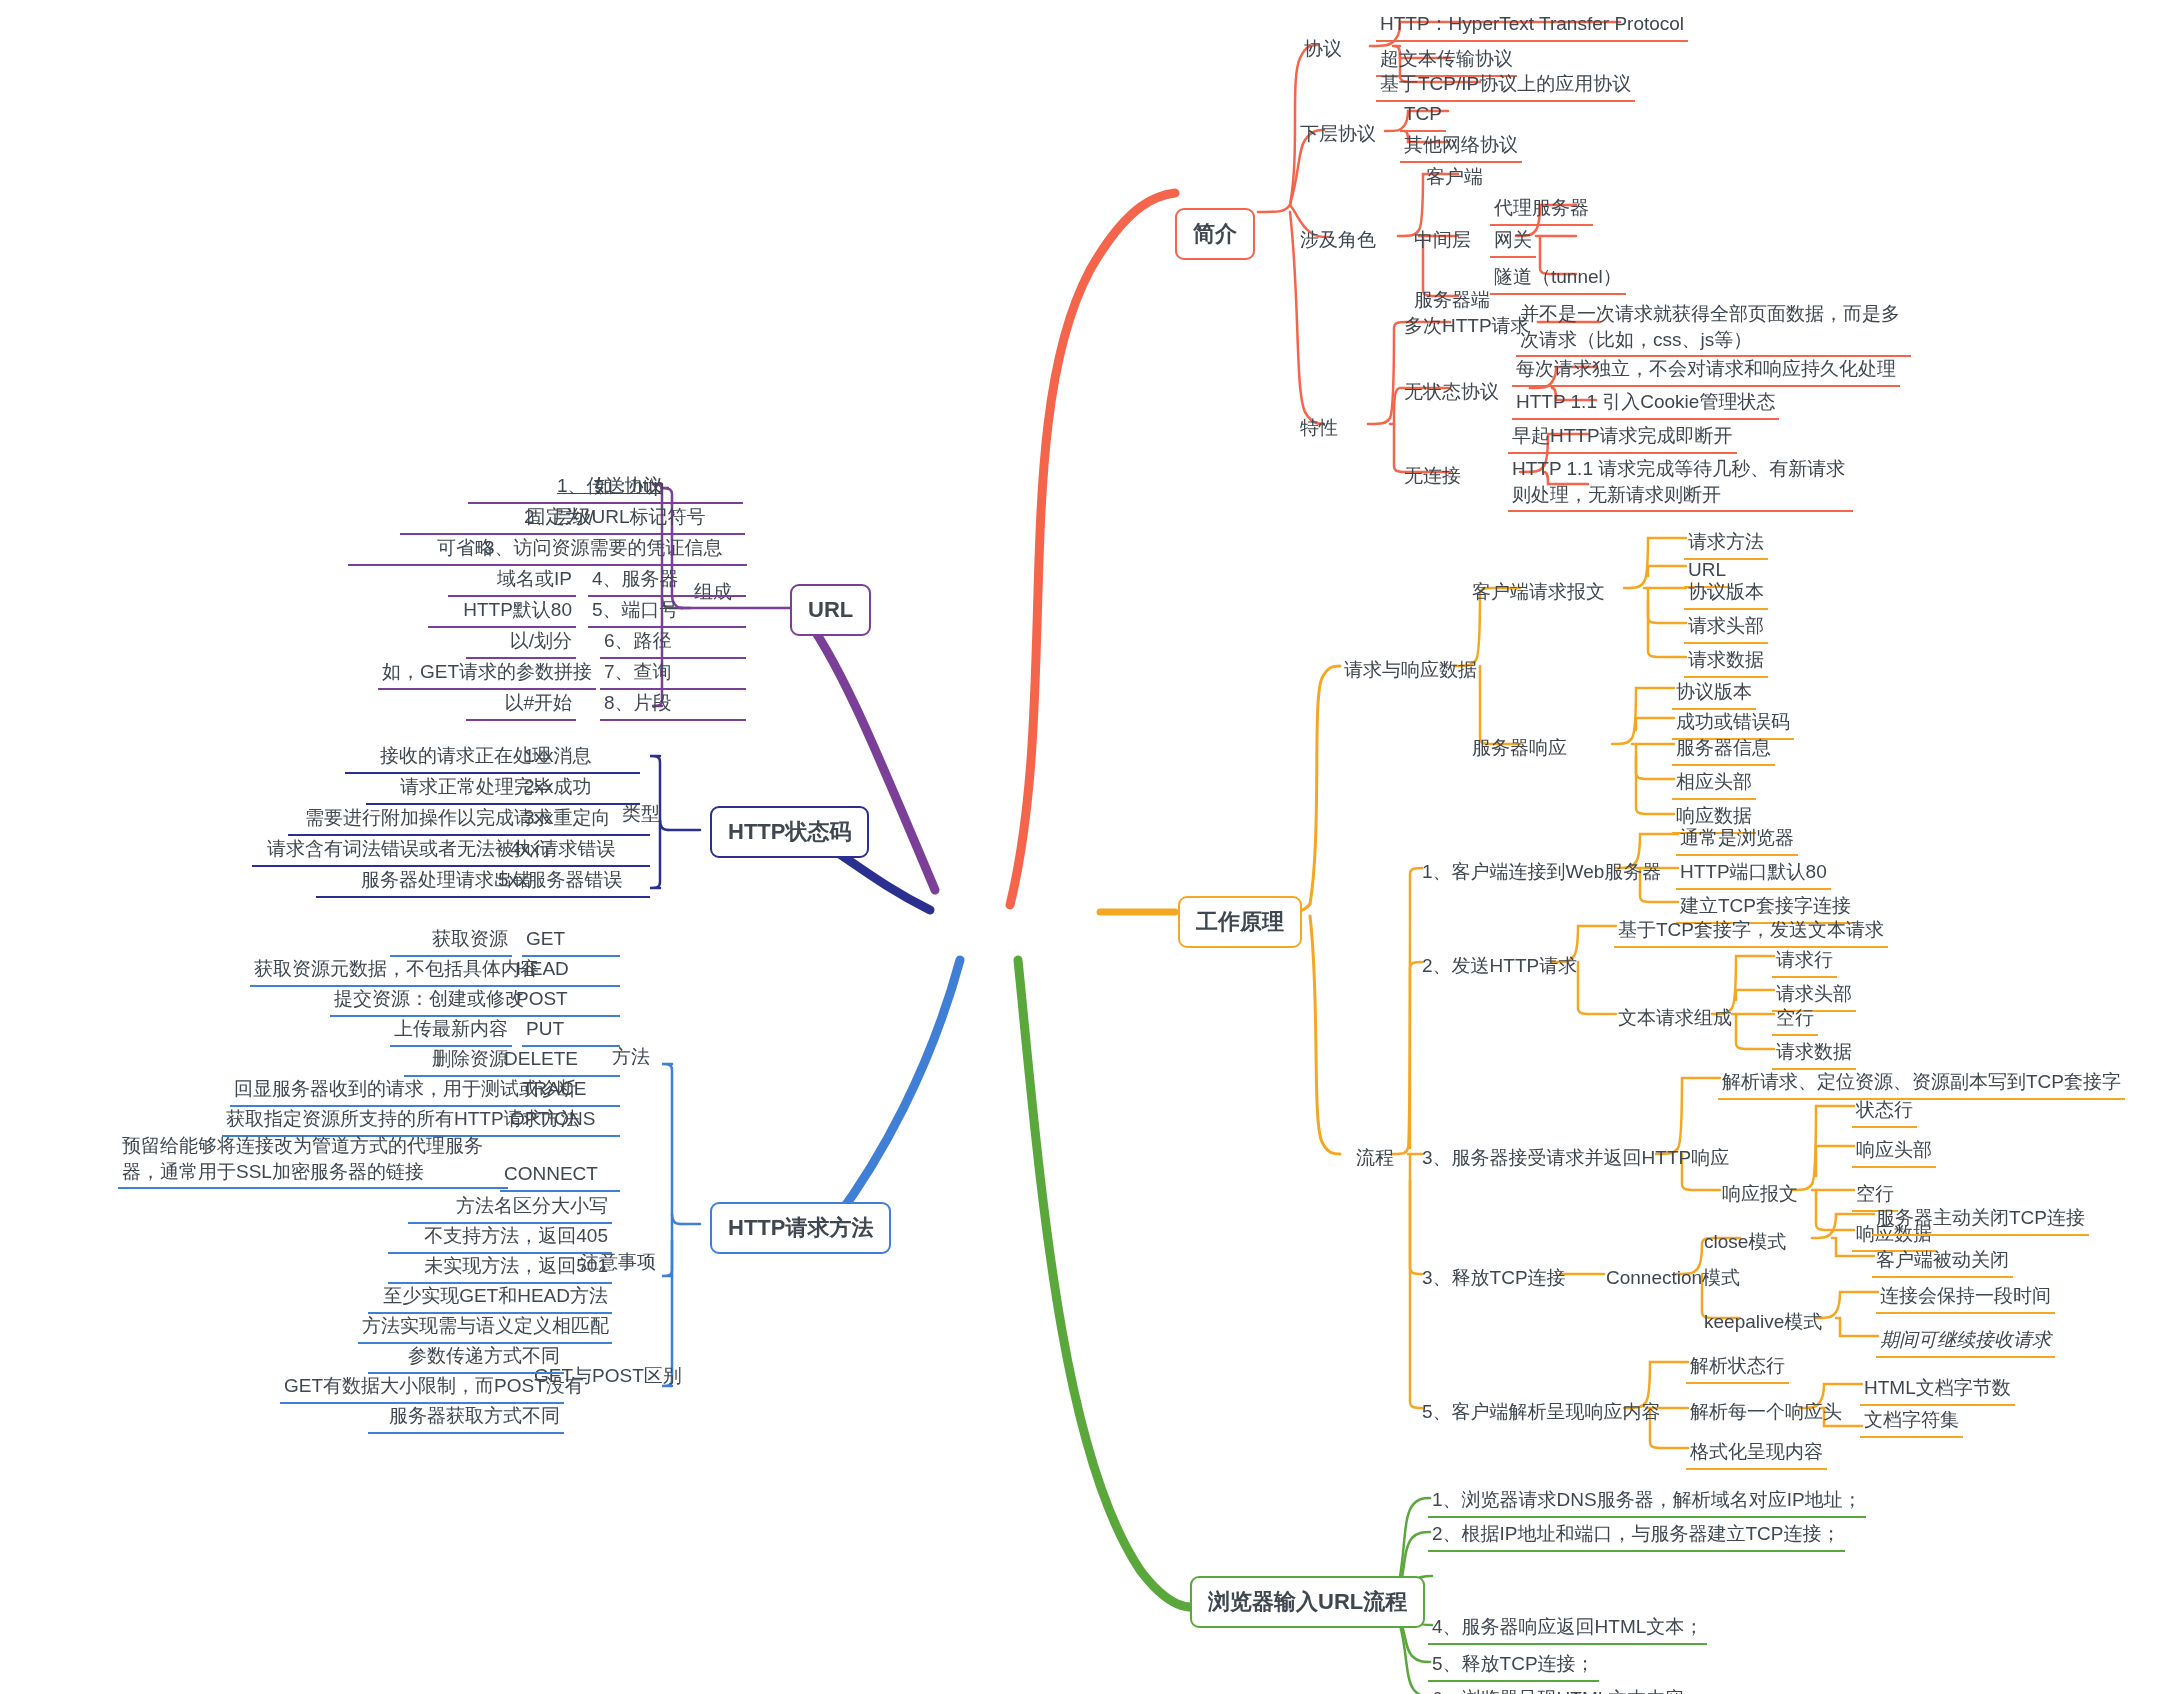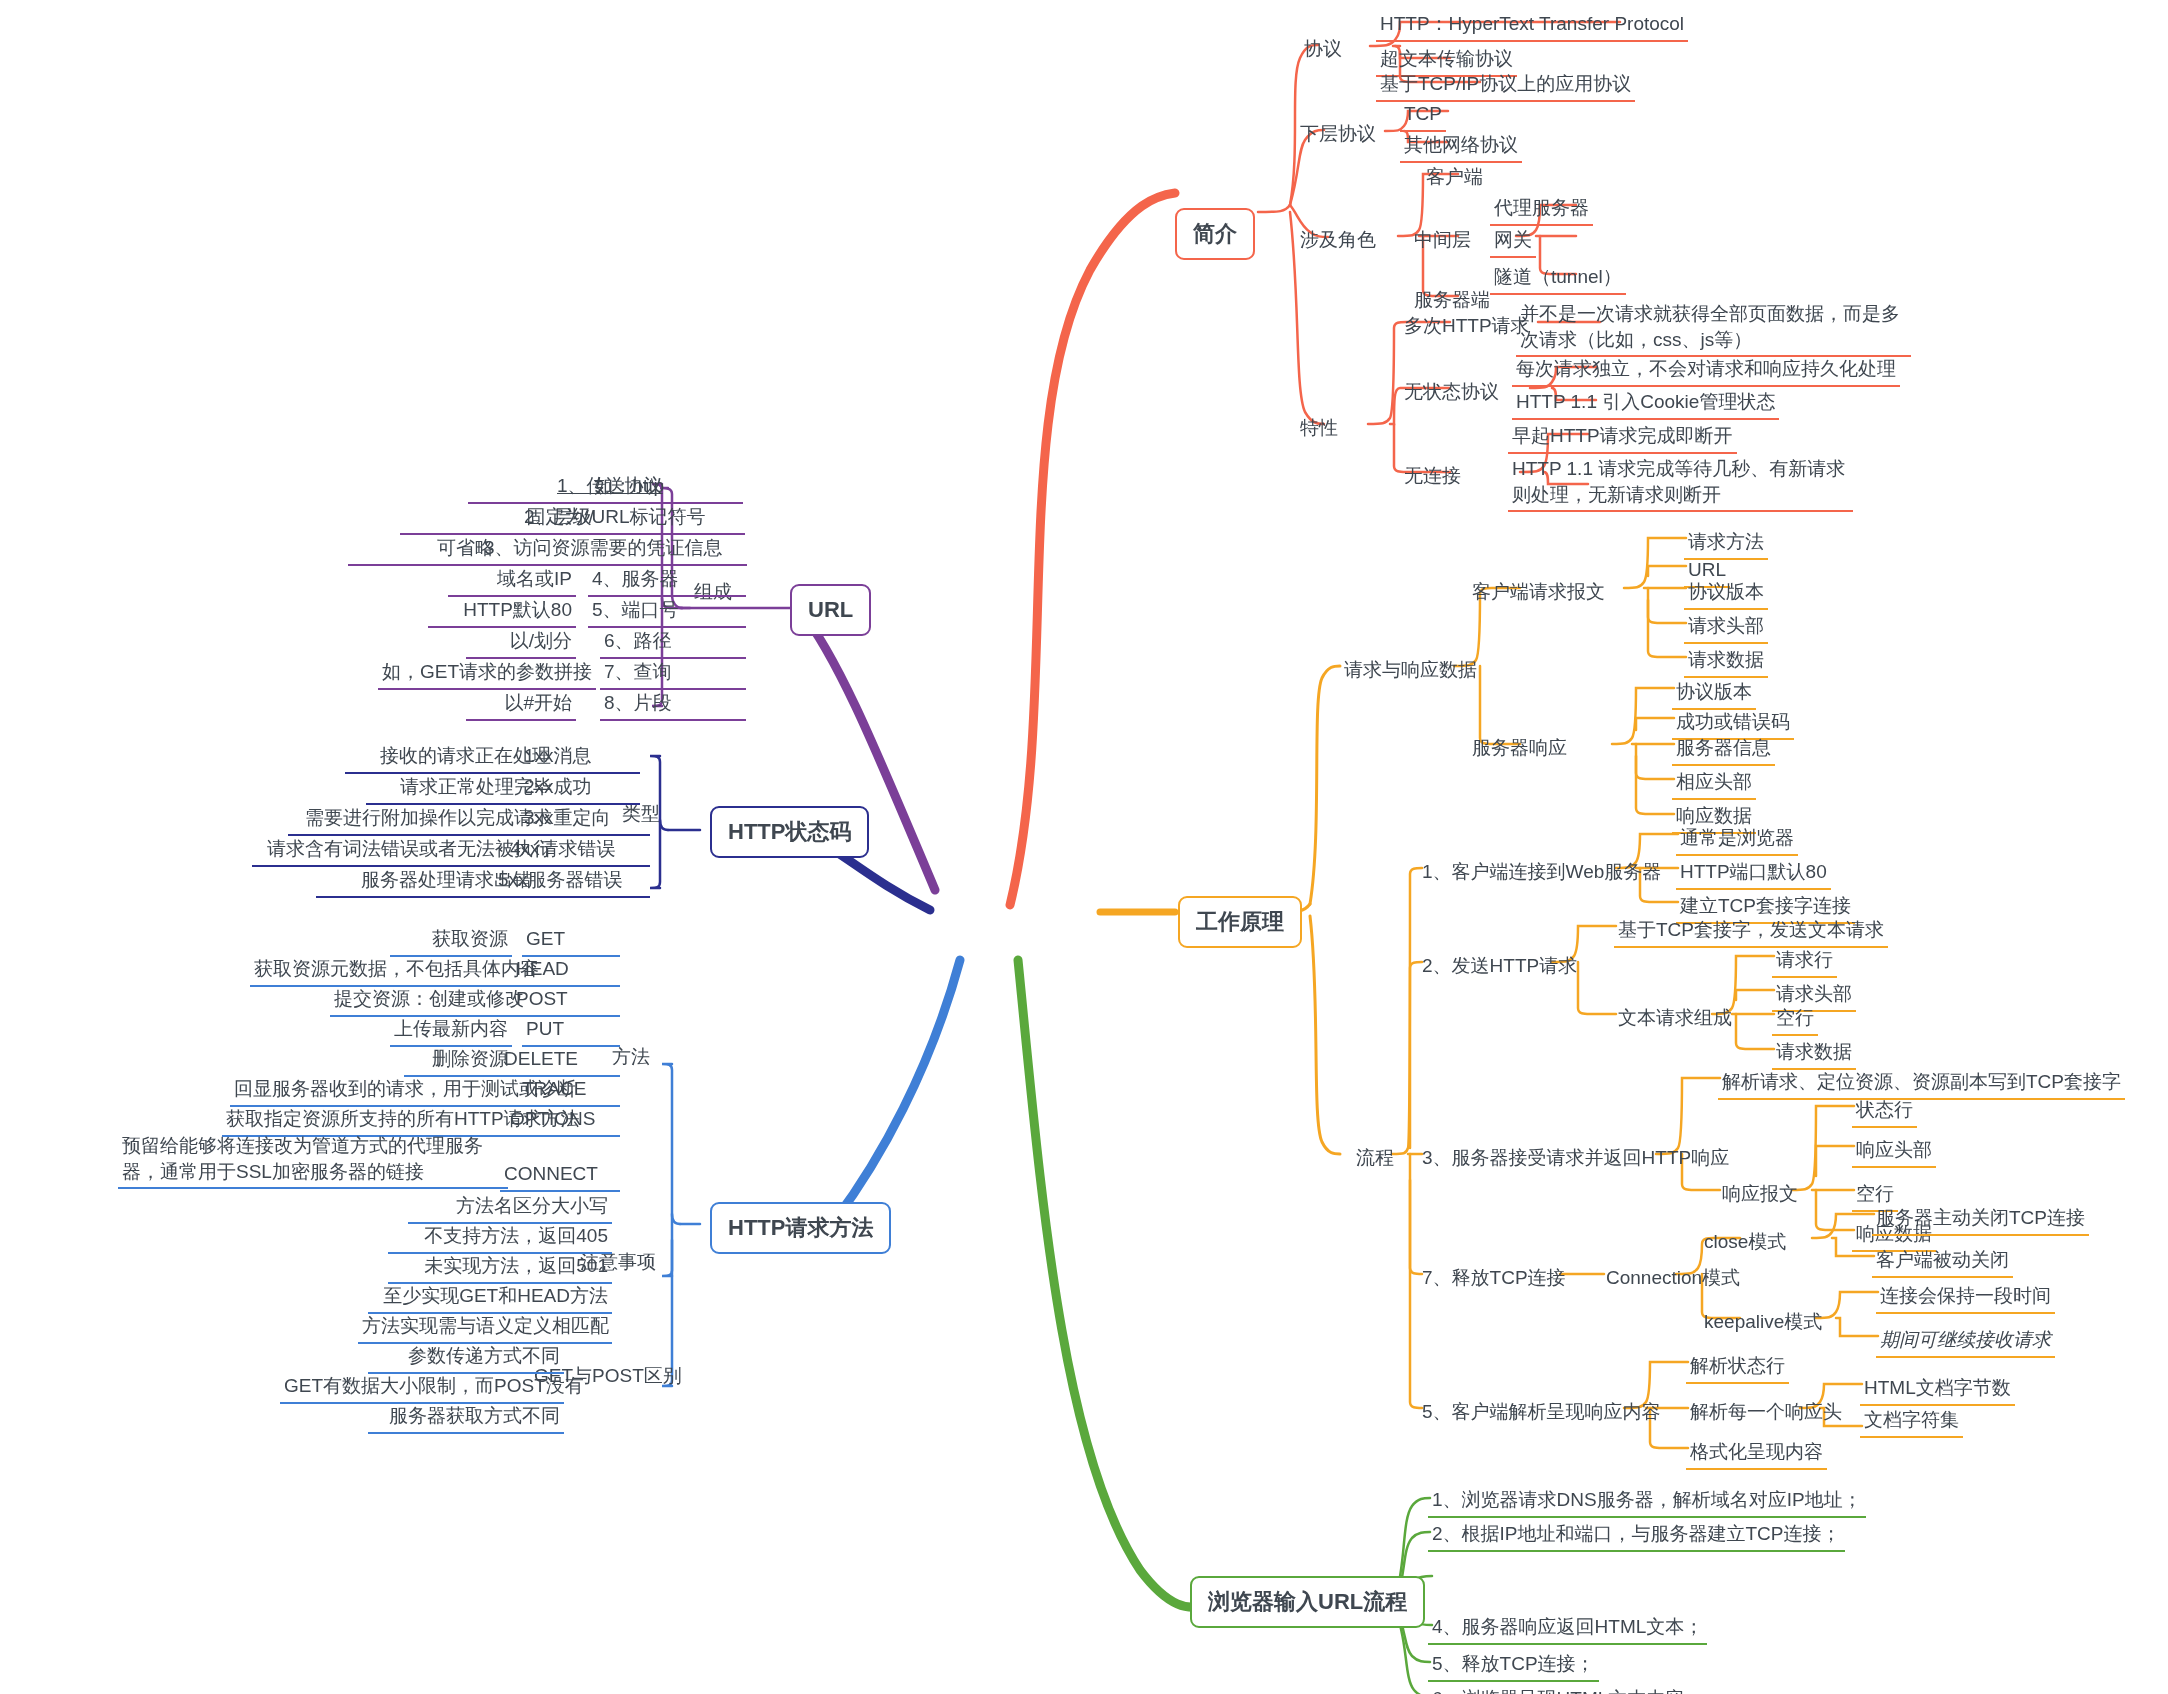--- a/index.html
+++ b/index.html
@@ -359,21 +359,21 @@
   <div class="node leaf" style="left:1772px; top:1038px; border-bottom:2.5px solid #f5a623;">请求数据</div>
 
   <div class="node mid" style="left:1418px; top:1144px;">3、服务器接受请求并返回HTTP响应</div>
   <div class="node leaf" style="left:1718px; top:1068px; border-bottom:2.5px solid #f5a623;">解析请求、定位资源、资源副本写到TCP套接字</div>
   <div class="node mid" style="left:1718px; top:1180px;">响应报文</div>
   <div class="node leaf" style="left:1852px; top:1096px; border-bottom:2.5px solid #f5a623;">状态行</div>
   <div class="node leaf" style="left:1852px; top:1136px; border-bottom:2.5px solid #f5a623;">响应头部</div>
   <div class="node leaf" style="left:1852px; top:1180px; border-bottom:2.5px solid #f5a623;">空行</div>
   <div class="node leaf" style="left:1852px; top:1220px; border-bottom:2.5px solid #f5a623;">响应数据</div>
 
-  <div class="node mid" style="left:1418px; top:1264px;">7、释放TCP连接</div>
+  <div class="node mid" style="left:1418px; top:1264px;">3、释放TCP连接</div>
   <div class="node mid" style="left:1602px; top:1264px;">Connection模式</div>
   <div class="node mid" style="left:1700px; top:1228px;">close模式</div>
   <div class="node leaf" style="left:1872px; top:1204px; border-bottom:2.5px solid #f5a623;">服务器主动关闭TCP连接</div>
   <div class="node leaf" style="left:1872px; top:1246px; border-bottom:2.5px solid #f5a623;">客户端被动关闭</div>
   <div class="node mid" style="left:1700px; top:1308px;">keepalive模式</div>
   <div class="node leaf" style="left:1876px; top:1282px; border-bottom:2.5px solid #f5a623;">连接会保持一段时间</div>
   <div class="node leaf" style="left:1876px; top:1326px; border-bottom:2.5px solid #f5a623;font-style:italic;">期间可继续接收请求</div>
 
   <div class="node mid" style="left:1418px; top:1398px;">5、客户端解析呈现响应内容</div>
   <div class="node leaf" style="left:1686px; top:1352px; border-bottom:2.5px solid #f5a623;">解析状态行</div>

